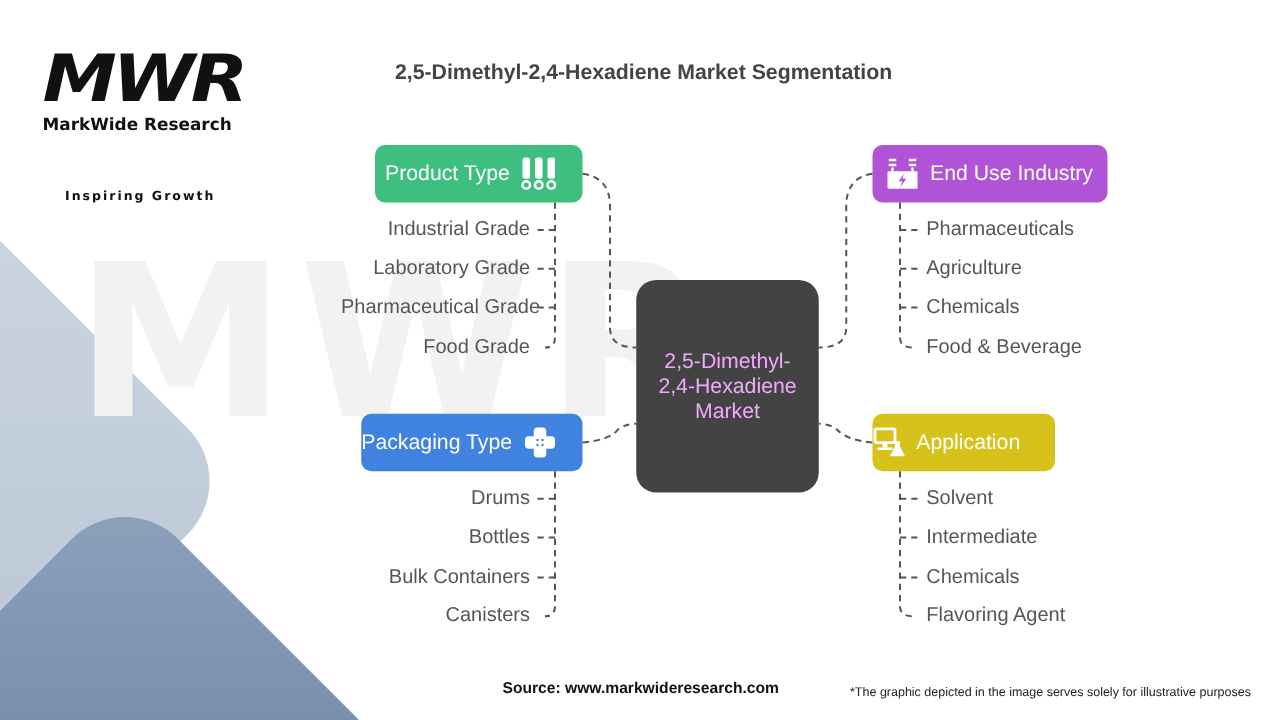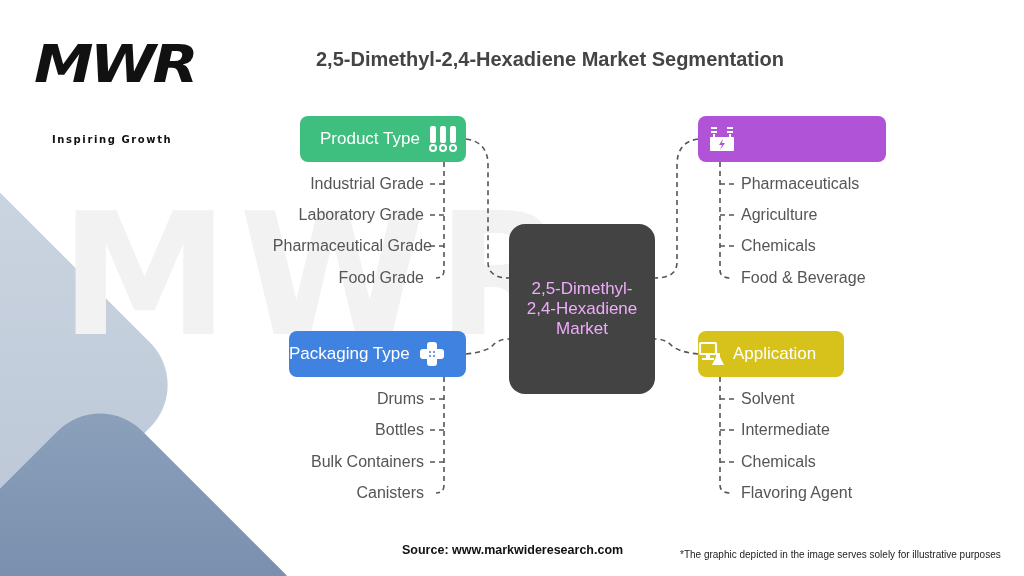--- a/index.html
+++ b/index.html
@@ -5,39 +5,40 @@
   html, body { margin:0; padding:0; }
   body { width:1024px; height:576px; position:relative; overflow:hidden; background:#ffffff; font-family:"Liberation Sans", "DejaVu Sans", sans-serif; }
   .bg-shape { position:absolute; border-radius:60px; transform:rotate(45deg); }
   .shape1 { left:-230px; top:210px; width:350px; height:350px; background:linear-gradient(135deg,#cdd6e2,#b7c4d4); }
   .shape2 { left:-60px; top:455px; width:320px; height:320px; background:linear-gradient(135deg,#8ea2bd,#5c7698); }
   .watermark { position:absolute; left:60px; top:190px; font-family:"DejaVu Sans", sans-serif; font-weight:bold; font-size:170px; color:#f2f2f2; letter-spacing:10px; line-height:1; }
   .logo { position:absolute; left:34px; top:38px; width:160px; }
   .logo-mark { font-family:"DejaVu Sans", sans-serif; font-weight:bold; font-style:italic; font-size:52px; letter-spacing:-3px; color:#111; line-height:52px; transform:scaleX(1.15); transform-origin:left; }
   .logo-name { font-family:"DejaVu Sans", sans-serif; font-weight:bold; font-size:13.5px; color:#111; margin-top:2px; white-space:nowrap; }
   .logo-tag { font-family:"DejaVu Sans", sans-serif; font-weight:bold; font-size:10px; color:#111; letter-spacing:1.6px; margin-left:18px; white-space:nowrap;margin-top:44px; }
-  .title { position:absolute; left:316px; top:48px; font-size:20px; font-weight:bold; color:#444; white-space:nowrap; }
+  .title { position:absolute; left:316px; top:48px; font-size:17px; font-weight:bold; color:#444; white-space:nowrap; }
   .cat { position:absolute; height:46px; border-radius:8px; color:#fff; font-size:17px; display:flex; align-items:center; box-sizing:border-box; white-space:nowrap; }
   .cat svg { flex:none; }
   .center { position:absolute; left:509px; top:224px; width:146px; height:170px; background:#434343; border-radius:16px; color:#f0abfc; font-size:17px; text-align:center; display:flex; align-items:center; justify-content:center; line-height:20px; padding:0 8px; box-sizing:border-box; }
   .item { position:absolute; font-size:16px; color:#555; white-space:nowrap; }
   .item.r { text-align:right; }
   .src { position:absolute; left:402px; top:543px; font-size:12.5px; font-weight:bold; color:#111; }
   .note { position:absolute; left:680px; top:549px; font-size:10px; color:#222; white-space:nowrap; }
   svg.lines { position:absolute; left:0; top:0; }
 </style>
 </head>
 <body>
 
 <div class="bg-shape shape1"></div>
 <div class="bg-shape shape2"></div>
 <div class="watermark">MWR</div>
 
 <div class="logo">
   <div class="logo-mark">MWR</div>
+  <div class="logo-name">MarkWide Research</div>
   <div class="logo-tag">Inspiring Growth</div>
 </div>
 
 <div class="title">2,5-Dimethyl-2,4-Hexadiene Market Segmentation</div>
 
 <svg class="lines" width="1024" height="576">
   <g fill="none" stroke="#555" stroke-width="1.6" stroke-dasharray="5,4">
 
     <path d="M466,139 Q488,142 488,165 L488,262 Q488,278 509,278"></path>
 
@@ -61,21 +62,21 @@
     <path d="M698,354 Q677,352 670,344 Q664,339 655,339"></path>
     <path d="M720,377 L720,485 Q720,493 730,493"></path>
     <path d="M720,399 L734,399"></path>
       <path d="M720,430 L734,430"></path>
       <path d="M720,462 L734,462"></path>
   </g>
 </svg>
 
 <div class="center">2,5-Dimethyl-2,4-Hexadiene Market</div>
 
-<div class="cat" style="left:300px; top:116px; width:166px; background:#3fbf7f; padding-left:20px;">
+<div class="cat" style="left:300px; top:116px; width:166px; background:#3fbf7f; padding-left:8px;">
   <span>Product Type</span>
   <svg width="30" height="28" viewBox="0 0 30 28" style="margin-left:8px;">
     <g fill="#fff">
         <rect x="2" y="1" width="6" height="17" rx="2"></rect>
         <rect x="12" y="1" width="6" height="17" rx="2"></rect>
         <rect x="22" y="1" width="6" height="17" rx="2"></rect>
       </g>
     <g fill="none" stroke="#fff" stroke-width="2">
         <circle cx="5" cy="23" r="3"></circle>
         <circle cx="15" cy="23" r="3"></circle>
@@ -94,20 +95,21 @@
         <rect x="2" y="12" width="24" height="14" rx="1"></rect>
         <rect x="3" y="2" width="6" height="2"></rect>
         <rect x="3" y="6" width="6" height="2"></rect>
         <rect x="19" y="2" width="6" height="2"></rect>
         <rect x="19" y="6" width="6" height="2"></rect>
         <rect x="5" y="9" width="2" height="3"></rect>
         <rect x="21" y="9" width="2" height="3"></rect>
       </g>
     <path d="M15,14 L11,20 L14,20 L12,25 L17,18 L14,18 Z" fill="#b153d6"></path>
   </svg>
+  <span>End Use Industry</span>
 </div>
 <div class="item" style="left:741px; top:175px;">Pharmaceuticals</div>
 <div class="item" style="left:741px; top:206px;">Agriculture</div>
 <div class="item" style="left:741px; top:237px;">Chemicals</div>
 <div class="item" style="left:741px; top:269px;">Food &amp; Beverage</div>
 
 <div class="cat" style="left:289px; top:331px; width:177px; background:#3f82e0; padding-left:0;">
   <span>Packaging Type</span>
   <svg width="28" height="28" viewBox="0 0 28 28" style="margin-left:8px;">
     <g fill="#fff">

